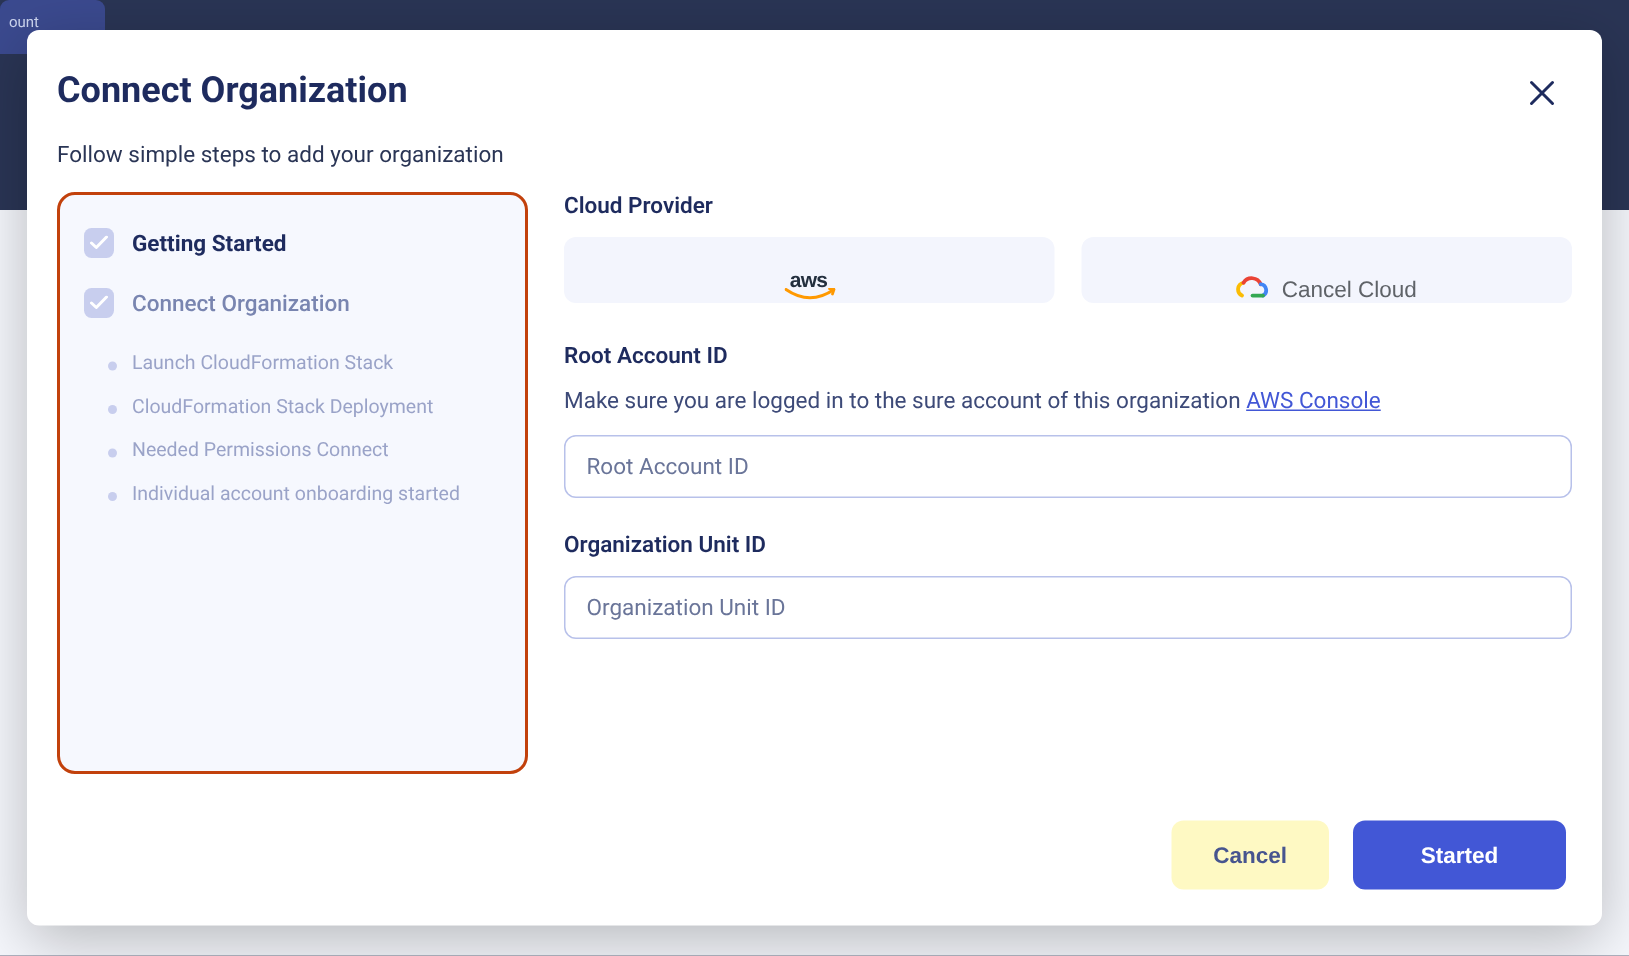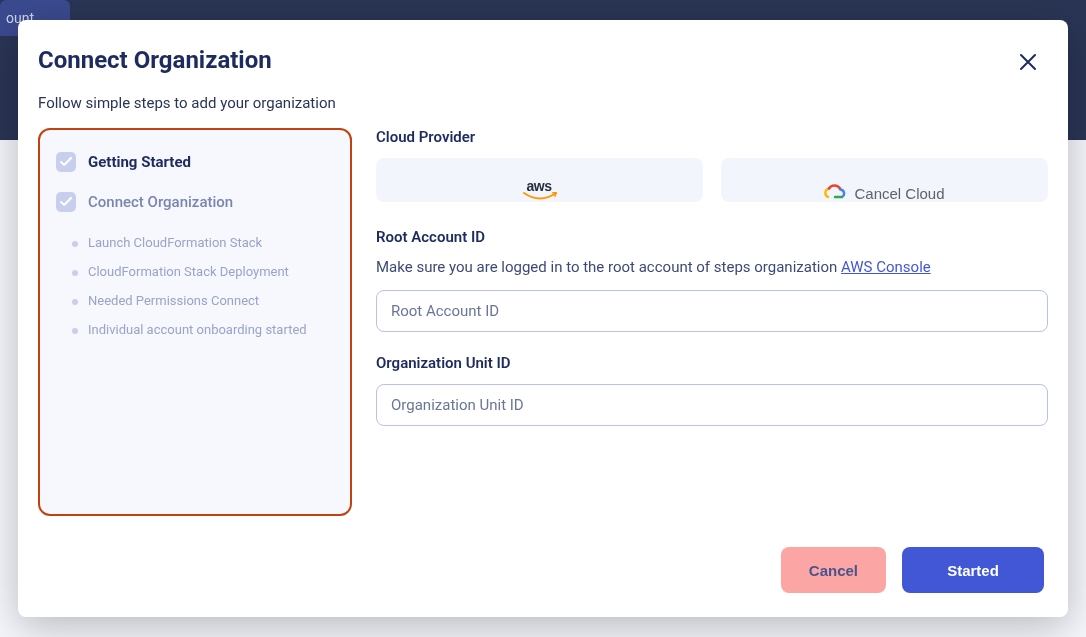--- a/index.html
+++ b/index.html
@@ -10,21 +10,21 @@
       height: 637px;
       overflow: hidden;
       position: relative;
     }
     .bg-tab {
       position: absolute;
       top: 0; left: 0;
       width: 70px; height: 36px;
       background: #3b4a8f;
       color: #cdd6f0;
-      font-size: 14px;
+      font-size: 10px;
       padding: 10px 6px;
       border-top-left-radius: 6px;
       border-top-right-radius: 6px;
     }
     .bg-lower {
       position: absolute;
       top: 140px; left: 0; right: 0; bottom: 0;
       background: #f5f7fc;
     }
     .modal {
@@ -181,21 +181,21 @@
     .btn {
       height: 46px;
       padding: 0 28px;
       border-radius: 8px;
       font-size: 15px;
       font-weight: 600;
       border: none;
       cursor: pointer;
     }
     .btn-cancel {
-      background: #fca5a5;
+      background: #fef9c3;
       color: #47558f;
     }
     .btn-primary {
       background: #4257d6;
       color: #ffffff;
       min-width: 142px;
     }
     
     .aws-logo { position: relative; width: 34px; height: 22px; }
     .aws-text { font-size: 14px; font-weight: 700; color: #232f3e; letter-spacing: -0.5px; position: absolute; top: -2px; left: 4px; }
@@ -267,21 +267,21 @@
             <path d="M5 4.5 A6.5 6.5 0 0 1 16.5 5.5" stroke="#ea4335" stroke-width="2.5" fill="none" stroke-linecap="round"></path>
             <path d="M16.5 5.5 A4 4 0 0 1 18 13" stroke="#4285f4" stroke-width="2.5" fill="none" stroke-linecap="round"></path>
             <path d="M18 13 L11 13" stroke="#34a853" stroke-width="2.5" fill="none" stroke-linecap="round"></path>
           </svg>
           <span>Cancel Cloud</span>
         </button>
       </div>
 
       <label class="field-label">Root Account ID</label>
       <p class="help-text">
-        <span>Make sure you are logged in to the root account of steps organization </span><a href="#">AWS Console</a>
+        <span>Make sure you are logged in to the sure account of this organization </span><a href="#">AWS Console</a>
       </p>
       <input class="text-input" type="text" placeholder="Root Account ID" style="">
 
       <label class="field-label">Organization Unit ID</label>
       <input class="text-input" type="text" placeholder="Organization Unit ID" style="">
     </div>
   </div>
 
   <div class="modal-footer">
     <button class="btn btn-cancel">Cancel</button>

